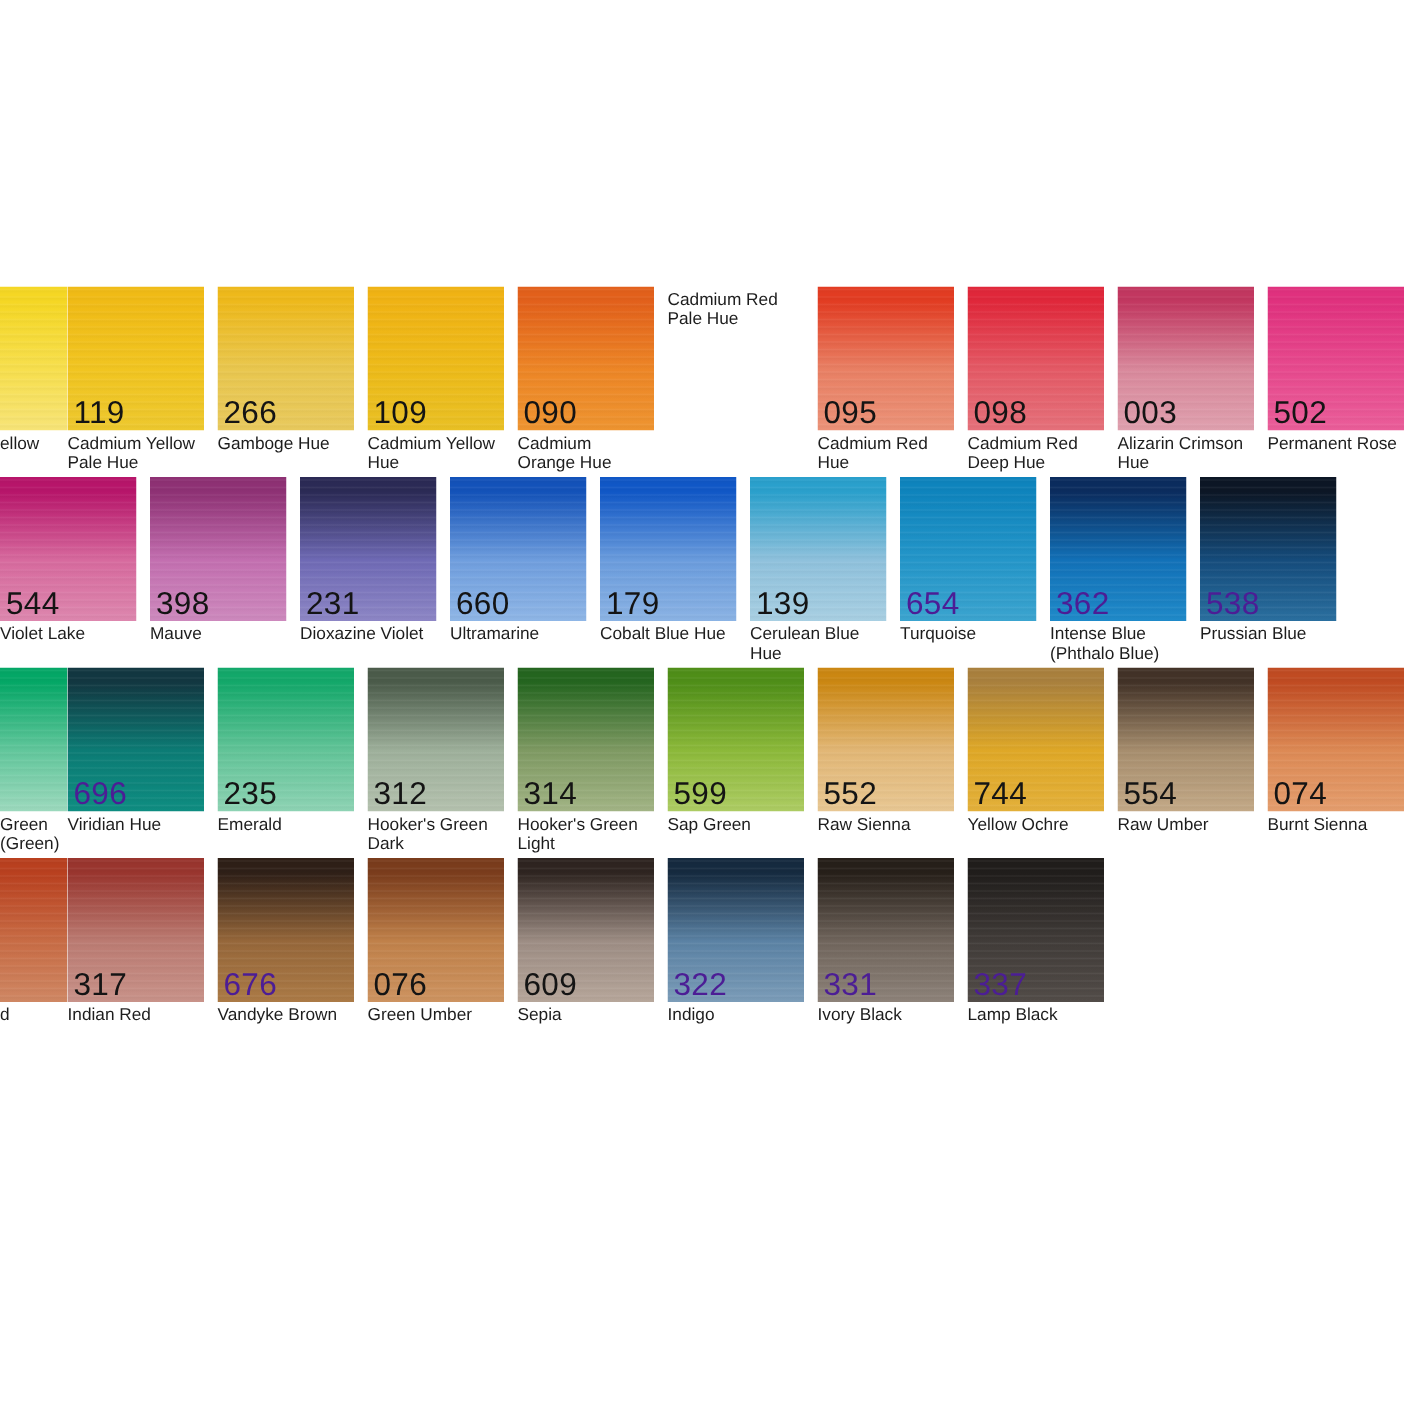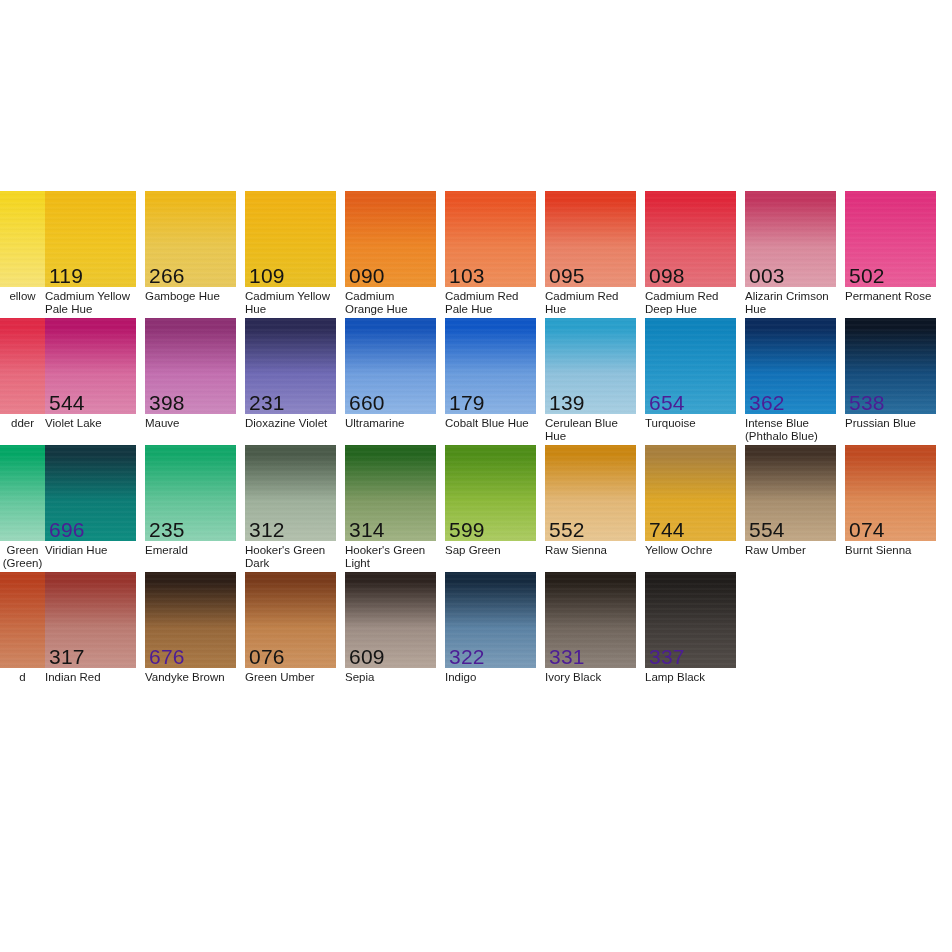--- a/index.html
+++ b/index.html
@@ -53,21 +53,21 @@
     width: 100px;
     font-size: 0;
     position: relative;
   }
 
   
   .cell.clipped {
     width: 45px;
   }
   .cell.clipped .swatch-wrap { width: 45px; }
-  .cell.clipped .caption { width: 45px; text-align: center; }
+  .cell.clipped .caption { width: 45px; }
 
   .swatch-wrap {
     position: relative;
     width: 91px;
     height: 96px;
     overflow: hidden;
   }
   .cell.clipped .swatch-wrap { width: 45px; }
 
   .swatch {
@@ -157,24 +157,21 @@
             <div class="code">109</div>
           </div><div class="caption">
             <div>Cadmium Yellow</div>
             <div>Hue</div>
           </div></div><div class="cell"><div class="swatch-wrap">
             <div class="swatch" style="background: linear-gradient(rgb(226, 96, 27) 0%, rgb(226, 96, 27) 10%, rgb(237, 134, 38) 58%, rgb(238, 148, 48) 100%);"></div>
             <div class="code">090</div>
           </div><div class="caption">
             <div>Cadmium</div>
             <div>Orange Hue</div>
-          </div></div><div class="cell"><div class="swatch-wrap">
-            <div class="swatch" style="background: linear-gradient(rgb(234, 84, 36) 0%, rgb(234, 84, 36) 10%, rgb(238, 127, 74) 58%, rgb(239, 143, 91) 100%);"></div>
-            <div class="code">103</div>
-          </div><div class="caption">
+          </div></div><div class="cell"><div class="caption">
             <div>Cadmium Red</div>
             <div>Pale Hue</div>
           </div></div><div class="cell"><div class="swatch-wrap">
             <div class="swatch" style="background: linear-gradient(rgb(226, 60, 34) 0%, rgb(226, 60, 34) 10%, rgb(233, 128, 100) 58%, rgb(235, 146, 120) 100%);"></div>
             <div class="code">095</div>
           </div><div class="caption">
             <div>Cadmium Red</div>
             <div>Hue</div>
           </div></div><div class="cell"><div class="swatch-wrap">
             <div class="swatch" style="background: linear-gradient(rgb(224, 39, 58) 0%, rgb(224, 39, 58) 10%, rgb(228, 90, 102) 58%, rgb(229, 112, 122) 100%);"></div>
@@ -187,25 +184,21 @@
             <div class="code">003</div>
           </div><div class="caption">
             <div>Alizarin Crimson</div>
             <div>Hue</div>
           </div></div><div class="cell"><div class="swatch-wrap">
             <div class="swatch" style="background: linear-gradient(rgb(224, 49, 126) 0%, rgb(224, 49, 126) 10%, rgb(231, 74, 142) 58%, rgb(234, 93, 153) 100%);"></div>
             <div class="code">502</div>
           </div><div class="caption">
             <div>Permanent Rose</div>
           </div></div></div>
-      <div class="row row-2"><div class="cell clipped"><div class="swatch-wrap">
-            <div class="swatch" style="background: linear-gradient(rgb(224, 42, 71) 0%, rgb(224, 42, 71) 10%, rgb(231, 105, 124) 58%, rgb(233, 128, 142) 100%);"></div>
-          </div><div class="caption">
-            <div>dder</div>
-          </div></div><div class="cell"><div class="swatch-wrap">
+      <div class="row row-2"><div class="cell"><div class="swatch-wrap">
             <div class="swatch" style="background: linear-gradient(rgb(183, 21, 106) 0%, rgb(183, 21, 106) 10%, rgb(215, 106, 158) 58%, rgb(221, 135, 174) 100%);"></div>
             <div class="code">544</div>
           </div><div class="caption">
             <div>Violet Lake</div>
           </div></div><div class="cell"><div class="swatch-wrap">
             <div class="swatch" style="background: linear-gradient(rgb(142, 49, 116) 0%, rgb(142, 49, 116) 10%, rgb(195, 111, 176) 58%, rgb(205, 137, 189) 100%);"></div>
             <div class="code">398</div>
           </div><div class="caption">
             <div>Mauve</div>
           </div></div><div class="cell"><div class="swatch-wrap">

